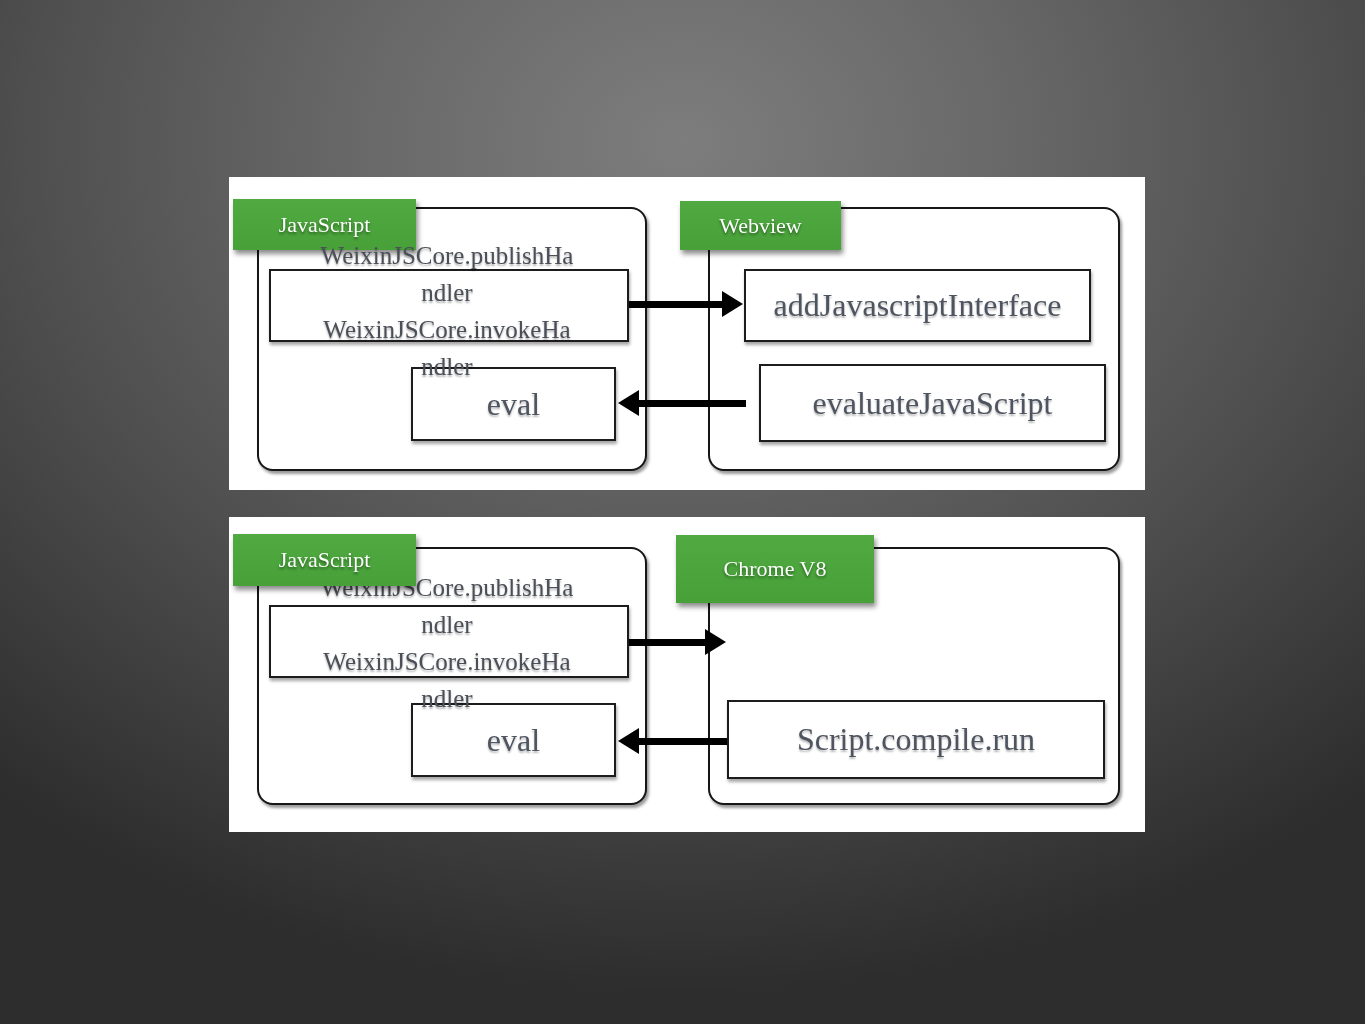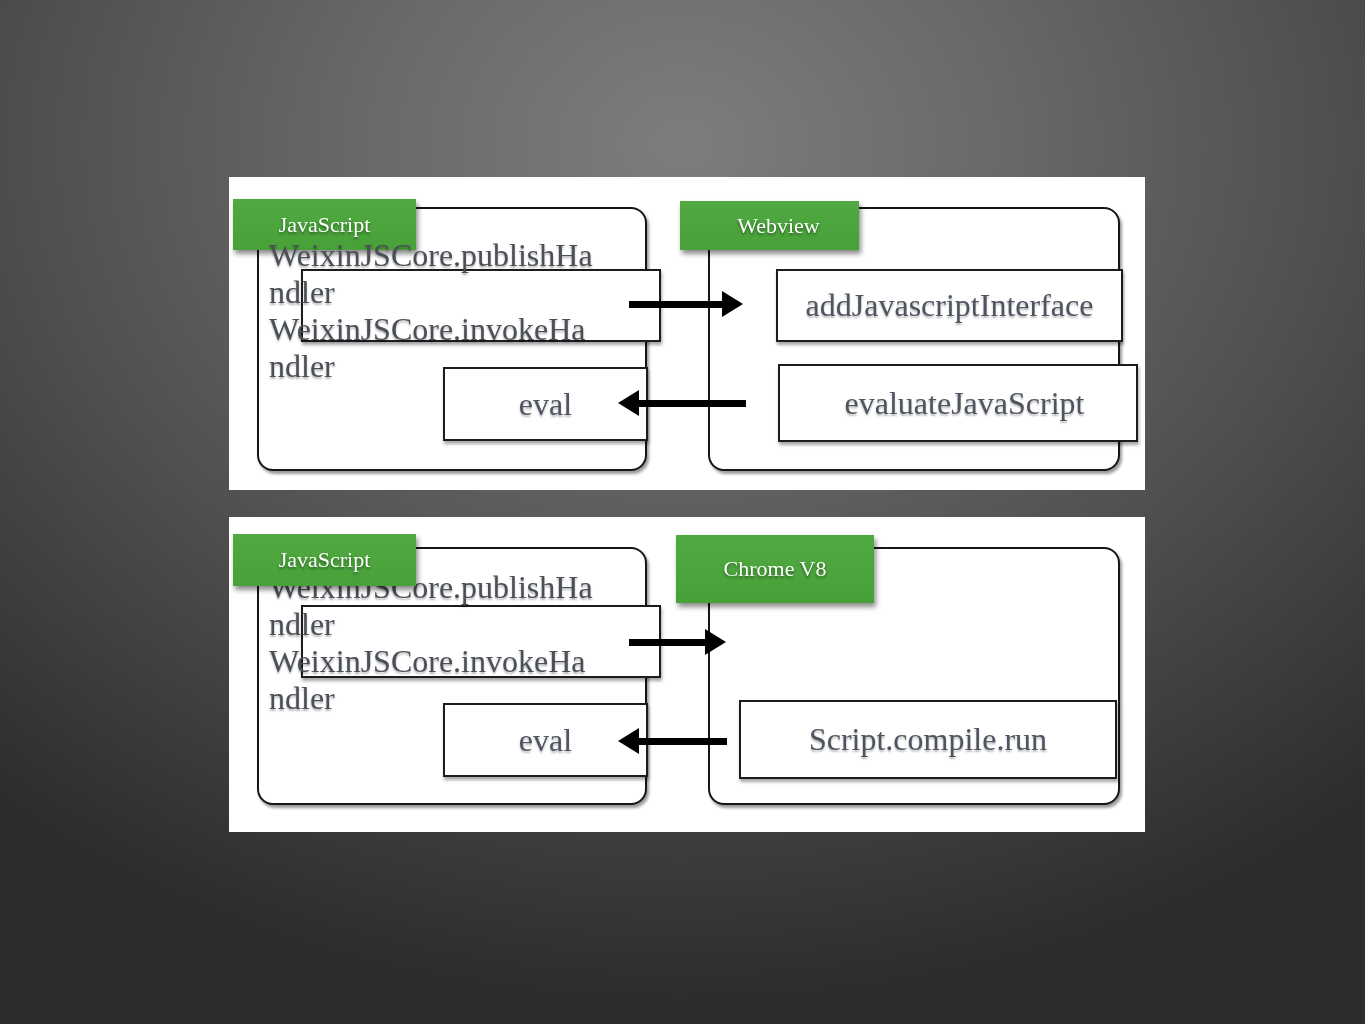--- a/index.html
+++ b/index.html
@@ -37,62 +37,62 @@
   .panel-1 .rcontainer { left: 479px; top: 30px; width: 408px; height: 254px; }
 
   
   .ibox {
     position: absolute;
     background: #ffffff;
     border: 2px solid #1c1c1c;
     box-shadow: 1px 3px 3px rgba(0,0,0,0.35);
     display: flex; align-items: center; justify-content: center;
     z-index: 2;
-    margin-left: 32px;
   }
   .box-label {
     font-size: 32px;
     color: #4e5560;
     text-shadow: 0 2px 2px rgba(0,0,0,0.28);
     white-space: nowrap;
   }
   .panel-0 .handler-box { left: 40px;  top: 92px;  width: 356px; height: 69px; }
   .panel-0 .eval-box    { left: 182px; top: 190px; width: 201px; height: 70px; }
   .panel-0 .rbox1       { left: 515px; top: 92px;  width: 343px; height: 69px; }
-  .panel-0 .rbox2       { left: 517px; top: 187px; width: 343px; height: 74px; padding-left: 13px; }
+  .panel-0 .rbox2       { left: 530px; top: 187px; width: 343px; height: 74px; }
   .panel-1 .handler-box { left: 40px;  top: 88px;  width: 356px; height: 69px; }
   .panel-1 .eval-box    { left: 182px; top: 186px; width: 201px; height: 70px; }
   .panel-1 .rbox1       { left: 498px; top: 88px;  width: 372px; height: 70px; }
-  .panel-1 .rbox2       { left: 478px; top: 183px; width: 374px; height: 75px; }
+  .panel-1 .rbox2       { left: 498px; top: 183px; width: 374px; height: 75px; }
 
   
   .badge {
     position: absolute;
     background: linear-gradient(#50aa41, #47a138);
     box-shadow: 2px 4px 5px rgba(0,0,0,0.45);
     color: #ffffff;
     display: flex; align-items: center; justify-content: center;
     font-size: 22px;
     text-shadow: 0 2px 3px rgba(0,0,0,0.45);
     white-space: nowrap;
   }
   .panel-0 .badge { z-index: 3; }
   .panel-0 .overflow-text { z-index: 4; }
   .panel-1 .overflow-text { z-index: 3; }
   .panel-1 .badge { z-index: 4; }
   .panel-0 .badge-left  { left: 4px;   top: 22px; width: 183px; height: 51px; }
-  .panel-0 .badge-right { left: 451px; top: 24px; width: 161px; height: 49px; padding-left: 18px; }
+  .panel-0 .badge-right { left: 451px; top: 24px; width: 161px; height: 49px; }
   .panel-1 .badge-left  { left: 4px;   top: 17px; width: 183px; height: 52px; }
   .panel-1 .badge-right { left: 447px; top: 18px; width: 198px; height: 68px; }
 
   
   .overflow-text {
     position: absolute;
     left: 40px; width: 356px;
-    font-size: 32px;
+    text-align: center;
+    font-size: 25px;
     line-height: 37px;
     color: #4b4f57;
     text-shadow: 0 2px 2px rgba(0,0,0,0.30);
     pointer-events: none;
   }
   .panel-0 .overflow-text { top: 60px; }
   .panel-1 .overflow-text { top: 52px; }
 
   
   .arrow { position: absolute; height: 26px; z-index: 6; }

